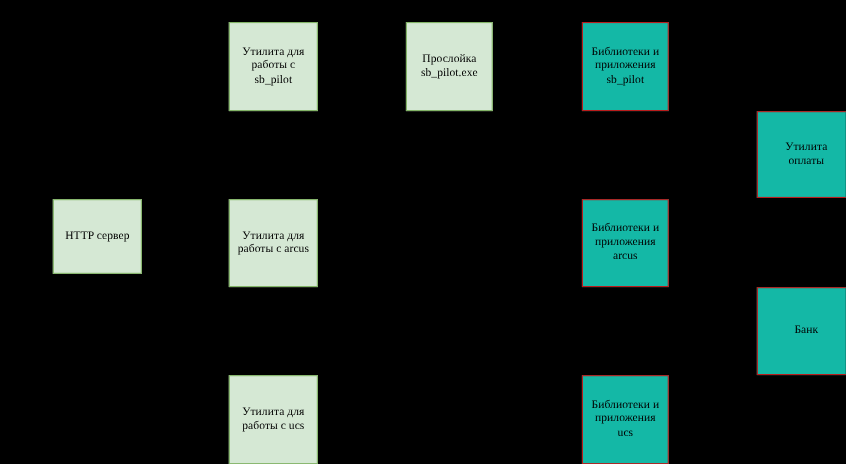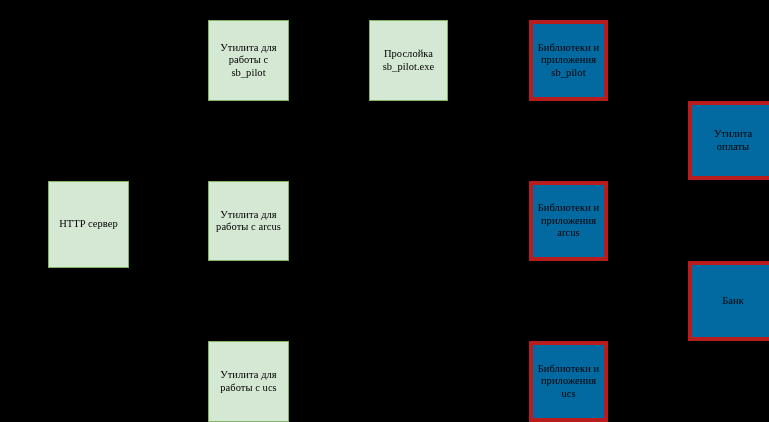--- a/index.html
+++ b/index.html
@@ -27,40 +27,40 @@
     color: #000000;
     padding: 2px;
     white-space: pre-line;
     letter-spacing: 0.05px;
   }
   .node-green {
     background: #d5e8d4;
     border: 1px solid #82b366;
   }
   .node-blue {
-    background: #0369a1;
-    border: 4px solid #b91c1c;
+    background: #14b8a6;
+    border: 1px solid #b91c1c;
   }
 </style>
 </head>
 <body>
 
 <div id="canvas" style="width: 769px; height: 422px; background: rgb(0, 0, 0);">
 
 <div class="node node-green" style="left: 208px; top: 20px; width: 81px; height: 81px;"><span>Утилита для
 работы с
 sb_pilot</span></div>
     <div class="node node-green" style="left: 369px; top: 20px; width: 79px; height: 81px;"><span>Прослойка
 sb_pilot.exe</span></div>
     <div class="node node-blue" style="left: 529px; top: 20px; width: 79px; height: 81px;"><span>Библиотеки и
 приложения
 sb_pilot</span></div>
     <div class="node node-blue" style="left: 688px; top: 101px; width: 90px; height: 79px;"><span>Утилита
 оплаты</span></div>
-    <div class="node node-green" style="left: 48px; top: 181px; width: 81px; height: 87px;"><span>HTTP сервер</span></div>
+    <div class="node node-green" style="left: 48px; top: 181px; width: 81px; height: 68px;"><span>HTTP сервер</span></div>
     <div class="node node-green" style="left: 208px; top: 181px; width: 81px; height: 80px;"><span>Утилита для
 работы с arcus</span></div>
     <div class="node node-blue" style="left: 529px; top: 181px; width: 79px; height: 80px;"><span>Библиотеки и
 приложения
 arcus</span></div>
     <div class="node node-blue" style="left: 688px; top: 261px; width: 90px; height: 80px;"><span>Банк</span></div>
     <div class="node node-green" style="left: 208px; top: 341px; width: 81px; height: 81px;"><span>Утилита для
 работы с ucs</span></div>
     <div class="node node-blue" style="left: 529px; top: 341px; width: 79px; height: 81px;"><span>Библиотеки и
 приложения

